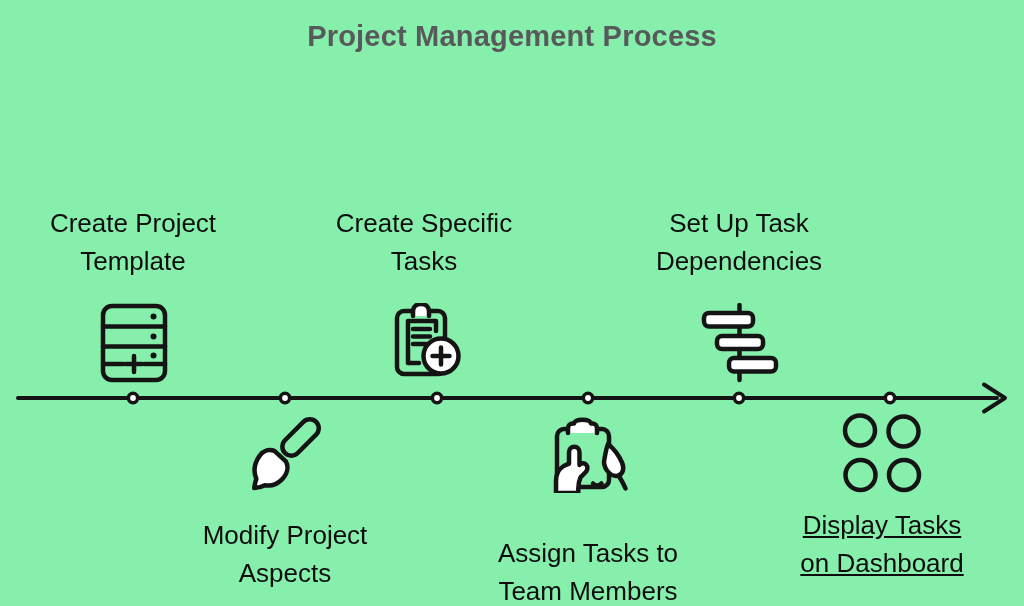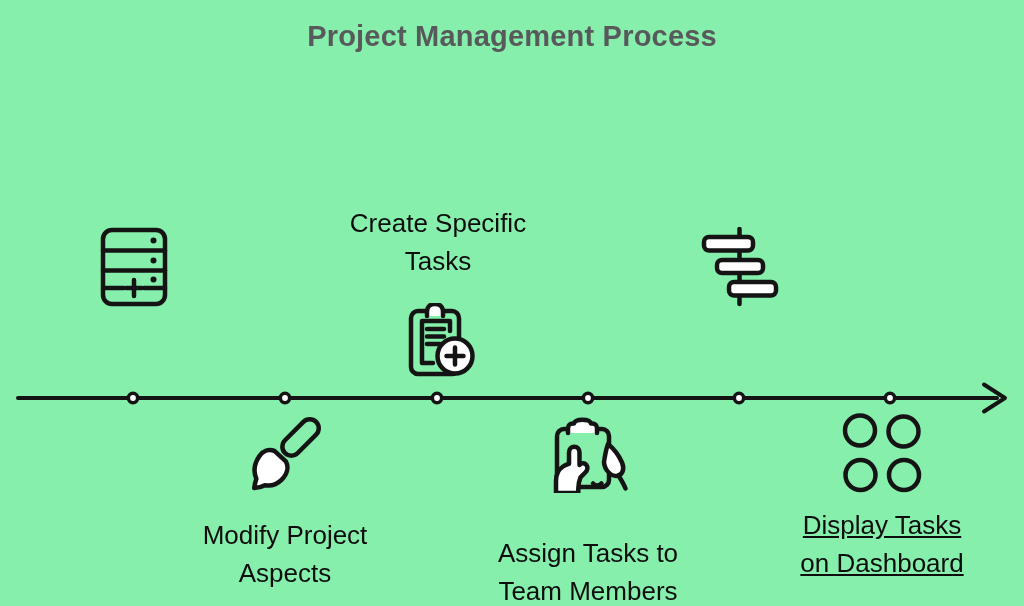--- a/index.html
+++ b/index.html
@@ -44,20 +44,22 @@
         <circle cx="285" cy="398" r="4.7" class="tl-dot"></circle>
         <circle cx="437" cy="398" r="4.7" class="tl-dot"></circle>
         <circle cx="588" cy="398" r="4.7" class="tl-dot"></circle>
         <circle cx="739" cy="398" r="4.7" class="tl-dot"></circle>
         <circle cx="890" cy="398" r="4.7" class="tl-dot"></circle>
       </g>
   </svg>
 
   <div id="steps">
       <div class="step top" style="left: 13px;">
+        <div class="label">Create Project
+Template</div>
         <div class="iconbox">
           <svg class="icon-svg" viewBox="0 0 80 80">
       <rect x="10" y="3" width="62" height="74" rx="9"></rect>
       <line x1="10" y1="23.5" x2="72" y2="23.5"></line>
       <line x1="10" y1="43.5" x2="72" y2="43.5"></line>
       <path d="M10 61 H31 M51 61 H72"></path>
       <path d="M41 53 V69 M33 61 H49"></path>
       <circle class="dot" cx="60.5" cy="13.5" r="3"></circle>
       <circle class="dot" cx="60.5" cy="33.5" r="3"></circle>
       <circle class="dot" cx="60.5" cy="52.5" r="3"></circle>
@@ -69,21 +71,21 @@
           <svg class="icon-svg" viewBox="0 0 80 80">
       <g transform="rotate(45 40 40)">
         <rect x="31" y="-4" width="18" height="44" rx="9"></rect>
         <path class="fw" d="M31 46 C25.5 48.5 23 54 24 60 C25.5 68.5 30.5 75.5 38 78.5 C39.5 81.5 41 84 43 86.5 C45.5 83.5 47.5 80.5 48.5 77 C53.5 73.5 56.5 68 56.5 61.5 C56.5 53 52.5 47 46.5 45.3 Z"></path>
       </g>
     </svg>
         </div>
         <div class="label">Modify Project
 Aspects</div>
       </div>
-      <div class="step top" style="left: 318px;">
+      <div class="step top" style="left: 304px;">
         <div class="label">Create Specific
 Tasks</div>
         <div class="iconbox">
           <svg class="icon-svg" viewBox="0 0 80 80">
       <rect x="13" y="8" width="48" height="63" rx="7"></rect>
       <path class="fw" d="M29 13 V8.5 c0 -5 3.6 -7.5 8 -7.5 s8 2.5 8 7.5 V13"></path>
       <path d="M52 28 V18 H24 V60 H35"></path>
       <path d="M29 26 H46 M29 33.5 H46 M29 41 H42"></path>
       <circle class="fw" cx="57" cy="53" r="17.5"></circle>
       <path d="M48.5 53 H65.5 M57 44.5 V61.5"></path>
@@ -98,20 +100,22 @@
       <path class="fw" d="M60 31 C65.5 35.5 71 42.5 74 49.5 C76.5 55.5 75 61 70.5 62.5 C66.5 64 62 61.5 59 57.5 C56.5 54 55.5 49.5 56.5 45.5 C57.3 41.5 58.2 35.5 60 31 Z"></path>
       <path d="M70.5 62.5 C73 66.5 75.5 70.5 77.5 75.5"></path>
       <path d="M45 70.5 C47.5 73 51.5 73 53.5 70.5"></path>
       <path class="fw" d="M8 80 L8 68 C8 60.5 10.5 56.5 15 53.5 C17 52.2 19 51.3 21 50.8 L21 39.5 C21 36 23.3 33.8 26.3 33.8 C29.3 33.8 31.5 36 31.5 39.5 L31.5 52 C33 49.8 36.5 49.6 38.3 51.8 C40 54 39.6 57.2 37.3 59.5 L32.5 64.3 C31 67.8 30.3 71.5 30.3 75.5 L30.3 80 Z"></path>
     </svg>
         </div>
         <div class="label">Assign Tasks to
 Team Members</div>
       </div>
       <div class="step top" style="left: 619px;">
+        <div class="label">Set Up Task
+Dependencies</div>
         <div class="iconbox">
           <svg class="icon-svg" viewBox="0 0 80 80">
       <line x1="40.5" y1="2" x2="40.5" y2="77"></line>
       <rect class="fw" x="5" y="10" width="49" height="13.5" rx="5"></rect>
       <rect class="fw" x="18" y="33" width="46" height="13" rx="5"></rect>
       <rect class="fw" x="30" y="55" width="47" height="13.5" rx="5"></rect>
     </svg>
         </div>
       </div>
       <div class="step bottom" style="left: 762px; text-decoration: underline;">

